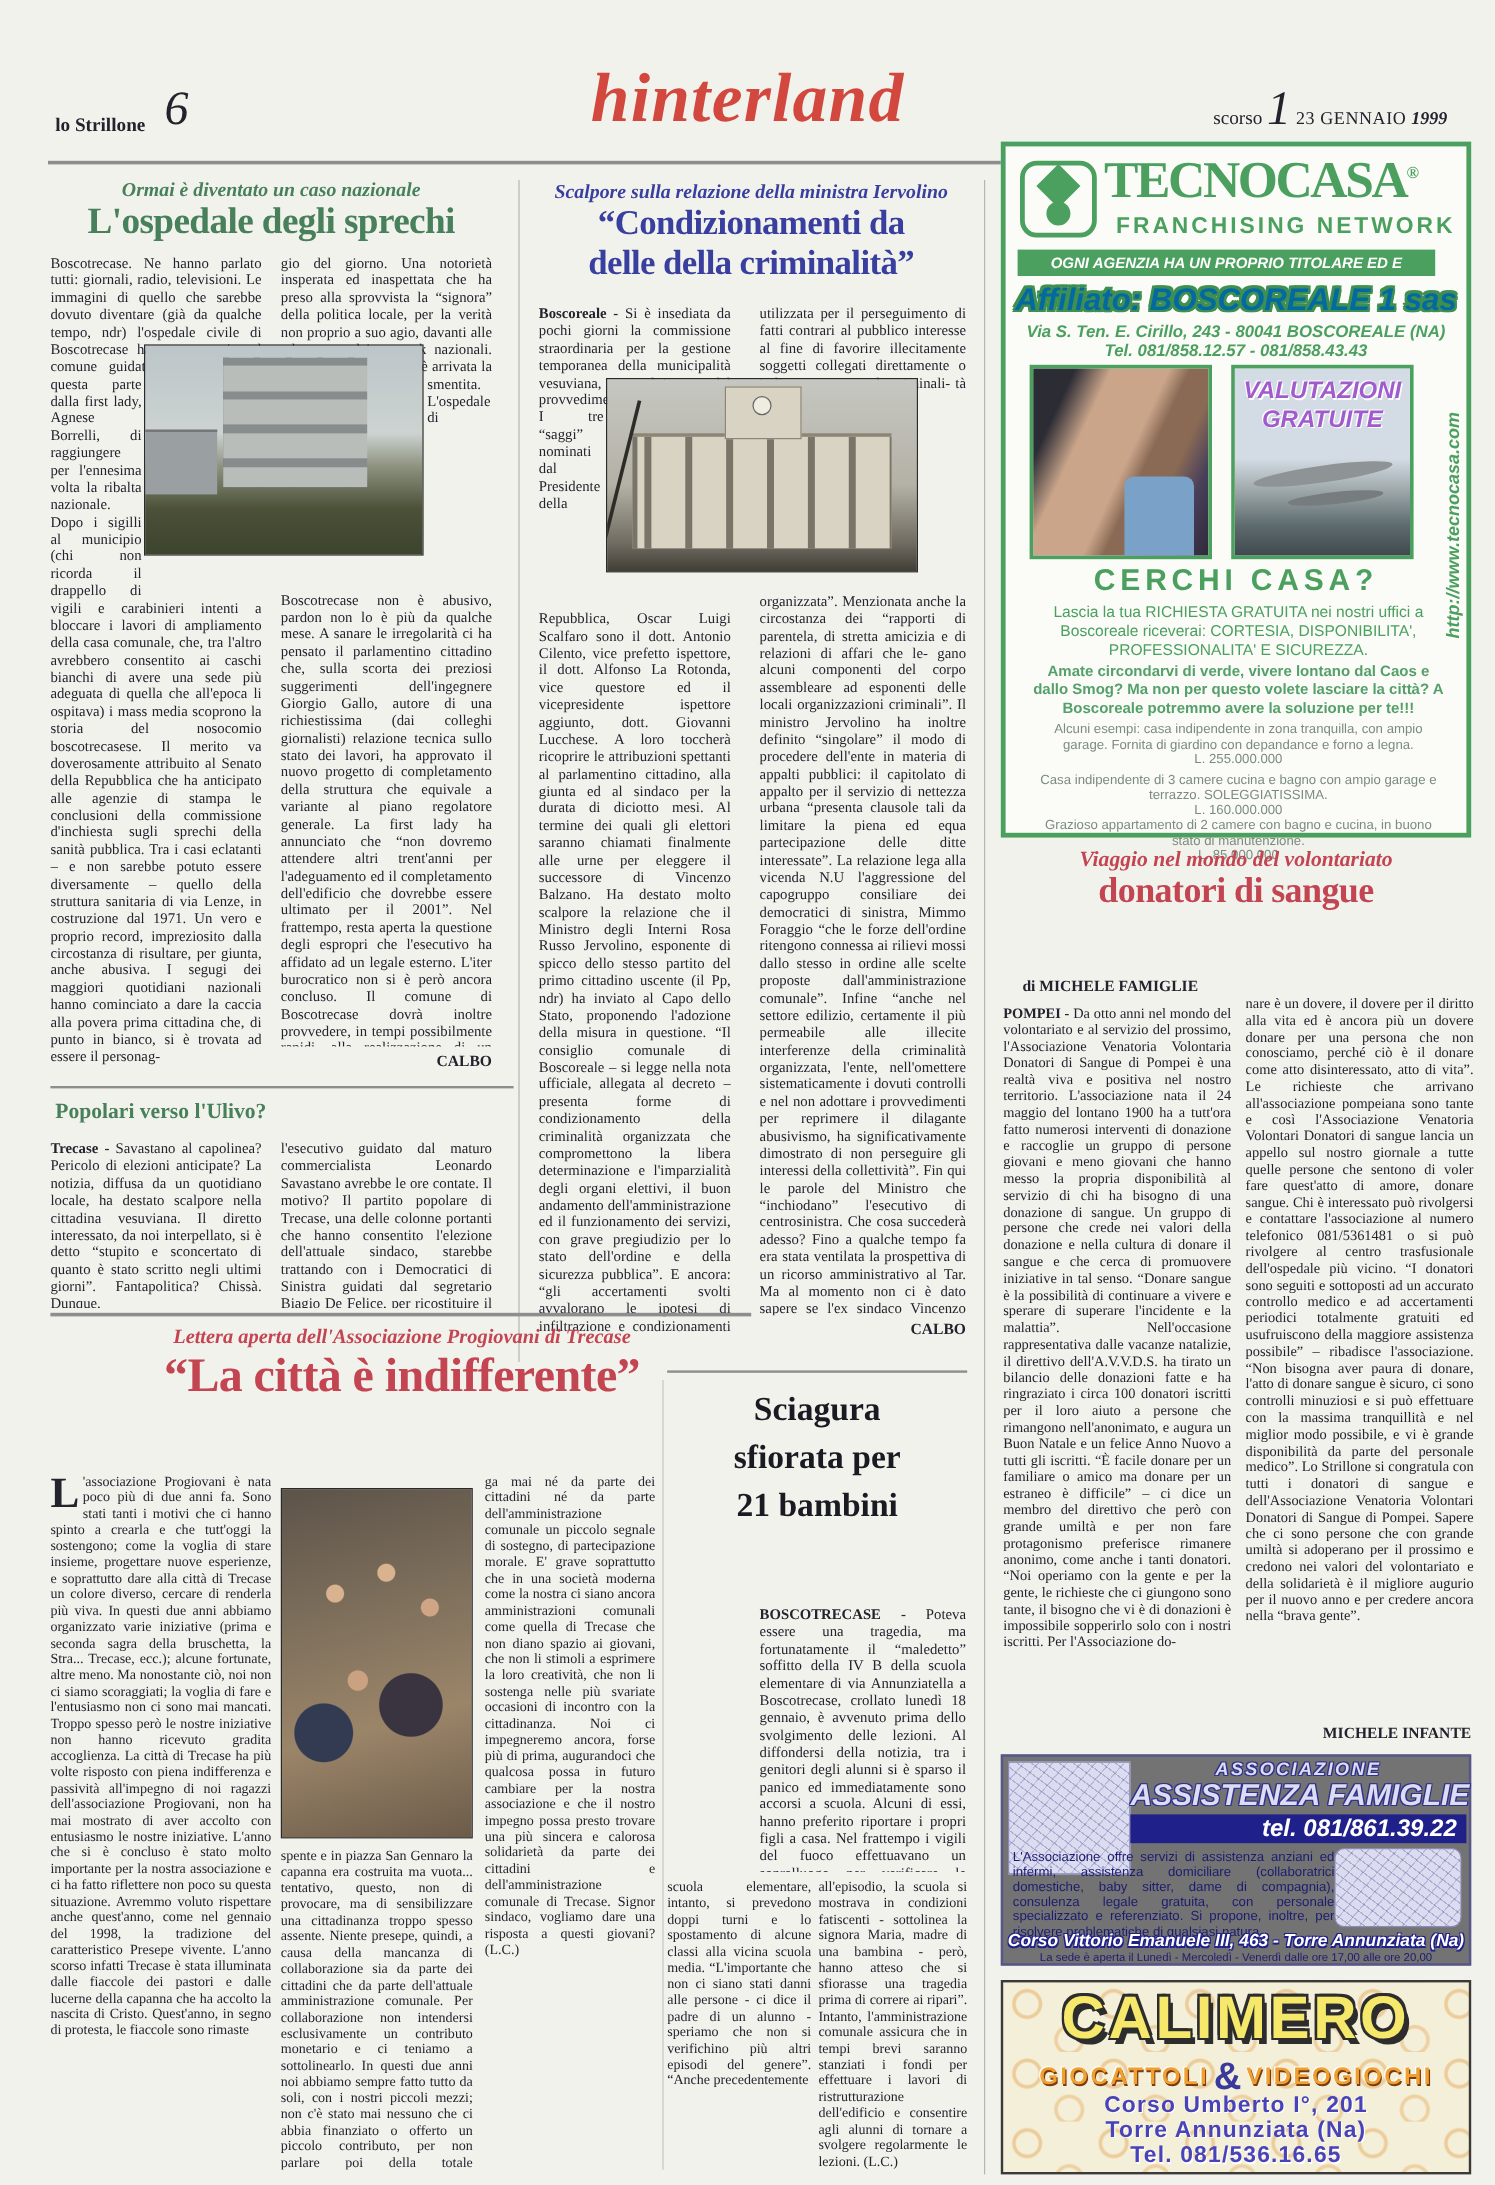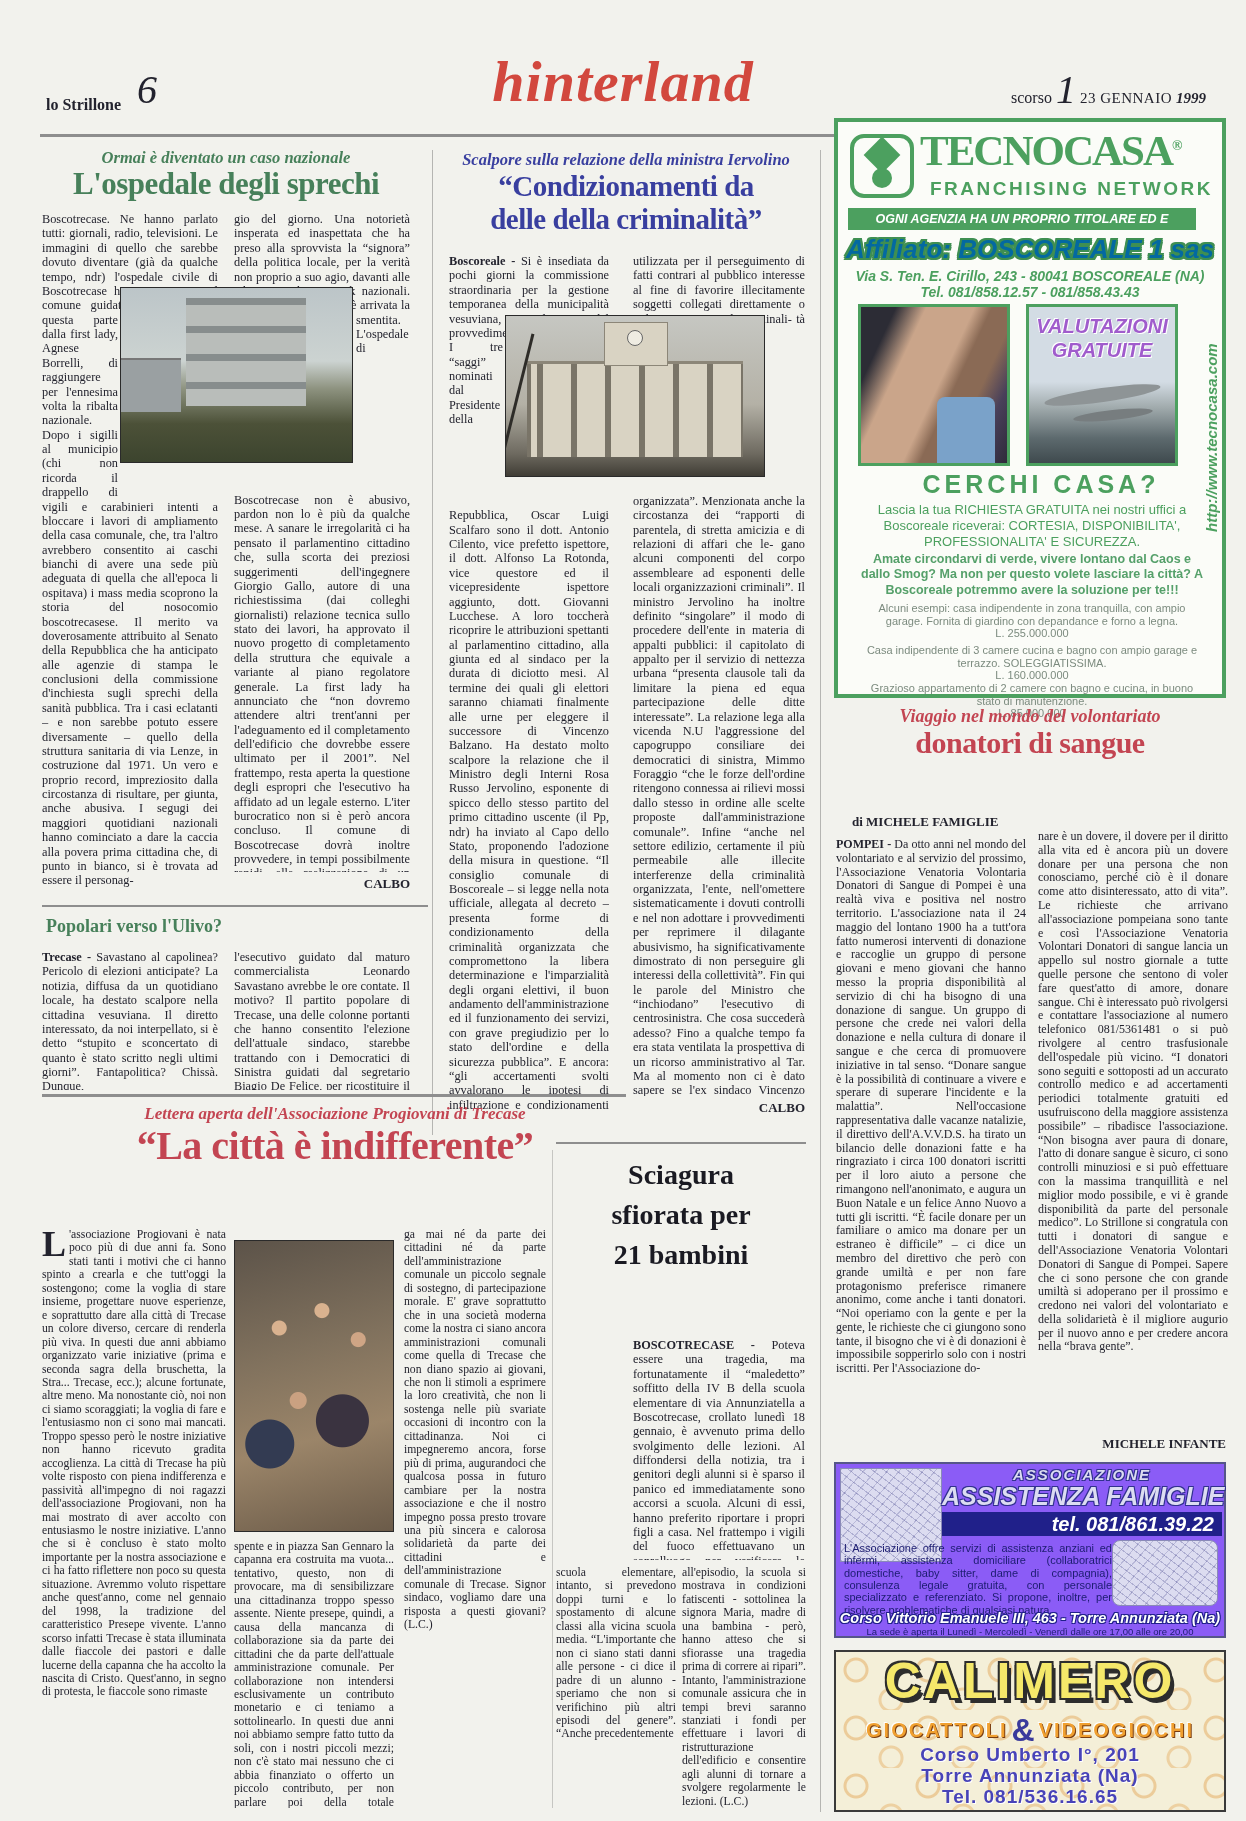--- a/index.html
+++ b/index.html
@@ -189,21 +189,21 @@
     </div>
     <div class="abs" style="left:188px;top:182px;width:146px;height:156px;border:3px solid #4ca05f;
          background:linear-gradient(180deg,#d3dce4 0 48%,#a2acae 64%,#5d6a6e 84%,#3f4a4e 100%);">
       <div class="abs" style="left:0;top:8px;width:100%;text-align:center;font-family:'Liberation Sans',sans-serif;font-weight:bold;font-style:italic;font-size:20px;color:#a05ccc;text-shadow:1px 1px 0 #fff,-1px -1px 0 #fff;">VALUTAZIONI</div>
       <div class="abs" style="left:0;top:32px;width:100%;text-align:center;font-family:'Liberation Sans',sans-serif;font-weight:bold;font-style:italic;font-size:20px;color:#a05ccc;text-shadow:1px 1px 0 #fff,-1px -1px 0 #fff;">GRATUITE</div>
       <div class="abs" style="left:10%;top:52%;width:80%;height:14px;background:#8e9496;border-radius:50%;transform:rotate(-8deg);"></div>
       <div class="abs" style="left:30%;top:66%;width:55%;height:10px;background:#777d7f;border-radius:50%;transform:rotate(-6deg);"></div>
     </div>
     <div class="abs tecG" style="right:2px;top:140px;height:270px;writing-mode:vertical-rl;transform:rotate(180deg);font-weight:bold;font-style:italic;font-size:15px;">http://www.tecnocasa.com</div>
 
-    <div class="abs tecG" style="left:0;top:348px;width:100%;text-align:center;font-weight:bold;font-size:25px;letter-spacing:4px;padding-left:11px;">CERCHI CASA?</div>
+    <div class="abs tecG" style="left:0;top:348px;width:100%;text-align:center;font-weight:bold;font-size:25px;letter-spacing:4px;">CERCHI CASA?</div>
     <div class="abs tecG" style="left:18px;top:380px;width:352px;text-align:center;font-size:13px;line-height:1.22;">Lascia la tua RICHIESTA GRATUITA nei nostri uffici a Boscoreale riceverai: CORTESIA, DISPONIBILITA', PROFESSIONALITA' E SICUREZZA.</div>
     <div class="abs tecG" style="left:22px;top:430px;width:344px;text-align:center;font-weight:bold;font-size:12.5px;line-height:1.22;color:#55a06a;">Amate circondarvi di verde, vivere lontano dal Caos e dallo Smog? Ma non per questo volete lasciare la città? A Boscoreale potremmo avere la soluzione per te!!!</div>
     <div class="abs listing" style="left:26px;top:480px;width:336px;">
       <span>Alcuni esempi: casa indipendente in zona tranquilla, con ampio garage. Fornita di giardino con depandance e forno a legna.</span>
       <div>L. 255.000.000</div>
     </div>
     <div class="abs listing" style="left:26px;top:522px;width:336px;">
       <span>Casa indipendente di 3 camere cucina e bagno con ampio garage e terrazzo. SOLEGGIATISSIMA.</span>
       <div>L. 160.000.000</div>
     </div>
@@ -219,21 +219,21 @@
   </div>
   <div class="abs" style="left:852px;top:814px;font-weight:bold;font-size:13px;">di MICHELE FAMIGLIE</div>
   <div class="col" style="left:836px;top:838px;width:190px;height:614px;font-size:12px;line-height:1.15;">
     <b class="lead">POMPEI -</b><span> Da otto anni nel mondo del volontariato e al servizio del prossimo, l'Associazione Venatoria Volontaria Donatori di Sangue di Pompei è una realtà viva e positiva nel nostro territorio. L'associazione nata il 24 maggio del lontano 1900 ha a tutt'ora fatto numerosi interventi di donazione e raccoglie un gruppo di persone giovani e meno giovani che hanno messo la propria disponibilità al servizio di chi ha bisogno di una donazione di sangue. Un gruppo di persone che crede nei valori della donazione e nella cultura di donare il sangue e che cerca di promuovere iniziative in tal senso. “Donare sangue è la possibilità di continuare a vivere e sperare di superare l'incidente e la malattia”. Nell'occasione rappresentativa dalle vacanze natalizie, il direttivo dell'A.V.V.D.S. ha tirato un bilancio delle donazioni fatte e ha ringraziato i circa 100 donatori iscritti per il loro aiuto a persone che rimangono nell'anonimato, e augura un Buon Natale e un felice Anno Nuovo a tutti gli iscritti. “È facile donare per un familiare o amico ma donare per un estraneo è difficile” – ci dice un membro del direttivo che però con grande umiltà e per non fare protagonismo preferisce rimanere anonimo, come anche i tanti donatori. “Noi operiamo con la gente e per la gente, le richieste che ci giungono sono tante, il bisogno che vi è di donazioni è impossibile sopperirlo solo con i nostri iscritti. Per l'Associazione do-</span>
   </div>
   <div class="col" style="left:1038px;top:830px;width:190px;height:600px;font-size:12px;line-height:1.15;">
     <span>nare è un dovere, il dovere per il diritto alla vita ed è ancora più un dovere donare per una persona che non conosciamo, perché ciò è il donare come atto disinteressato, atto di vita”. Le richieste che arrivano all'associazione pompeiana sono tante e così l'Associazione Venatoria Volontari Donatori di sangue lancia un appello sul nostro giornale a tutte quelle persone che sentono di voler fare quest'atto di amore, donare sangue. Chi è interessato può rivolgersi e contattare l'associazione al numero telefonico 081/5361481 o si può rivolgere al centro trasfusionale dell'ospedale più vicino. “I donatori sono seguiti e sottoposti ad un accurato controllo medico e ad accertamenti periodici totalmente gratuiti ed usufruiscono della maggiore assistenza possibile” – ribadisce l'associazione. “Non bisogna aver paura di donare, l'atto di donare sangue è sicuro, ci sono controlli minuziosi e si può effettuare con la massima tranquillità e nel miglior modo possibile, e vi è grande disponibilità da parte del personale medico”. Lo Strillone si congratula con tutti i donatori di sangue e dell'Associazione Venatoria Volontari Donatori di Sangue di Pompei. Sapere che ci sono persone che con grande umiltà si adoperano per il prossimo e credono nei valori del volontariato e della solidarietà è il migliore augurio per il nuovo anno e per credere ancora nella “brava gente”.</span>
   </div>
   <div class="abs sig" style="left:1038px;top:1436px;width:188px;">MICHELE INFANTE</div>
 
-  <div class="abs" style="left:834px;top:1462px;width:392px;height:176px;background:#8b5cf6;border:2px solid #56568a;box-sizing:border-box;">
+  <div class="abs" style="left:834px;top:1462px;width:392px;height:176px;background:#737373;border:2px solid #56568a;box-sizing:border-box;">
     <div class="abs sketch" style="left:4px;top:4px;width:100px;height:92px;"></div>
     <div class="abs assOutline" style="left:108px;top:2px;width:276px;text-align:center;font-size:15px;letter-spacing:2px;">ASSOCIAZIONE</div>
     <div class="abs assOutline" style="left:106px;top:18px;width:280px;text-align:center;font-size:25px;white-space:nowrap;">ASSISTENZA FAMIGLIE</div>
     <div class="abs" style="left:106px;top:48px;width:280px;height:24px;background:#20208a;color:#fff;font-family:'Liberation Sans',sans-serif;font-weight:bold;font-style:italic;font-size:20px;text-align:right;line-height:24px;padding-right:8px;box-sizing:border-box;">tel. 081/861.39.22</div>
     <div class="abs" style="left:8px;top:78px;width:268px;font-family:'Liberation Sans',sans-serif;font-size:11px;line-height:1.12;color:#1c1c70;text-align:justify;">L'Associazione offre servizi di assistenza anziani ed infermi, assistenza domiciliare (collaboratrici domestiche, baby sitter, dame di compagnia), consulenza legale gratuita, con personale specializzato e referenziato. Si propone, inoltre, per risolvere problematiche di qualsiasi natura.</div>
     <div class="abs sketch" style="right:6px;top:76px;width:104px;height:64px;border-radius:8px;"></div>
     <div class="abs" style="left:0;top:146px;width:100%;text-align:center;font-family:'Liberation Sans',sans-serif;font-weight:bold;font-style:italic;font-size:14.5px;color:#fff;text-shadow:1px 1px 0 #20208a,-1px -1px 0 #20208a,1px -1px 0 #20208a,-1px 1px 0 #20208a;white-space:nowrap;">Corso Vittorio Emanuele III, 463 - Torre Annunziata (Na)</div>
     <div class="abs" style="left:0;top:162px;width:100%;text-align:center;font-family:'Liberation Sans',sans-serif;font-size:9.5px;color:#1c1c70;">La sede è aperta il Lunedì - Mercoledì - Venerdì dalle ore 17,00 alle ore 20,00</div>
   </div>
 

